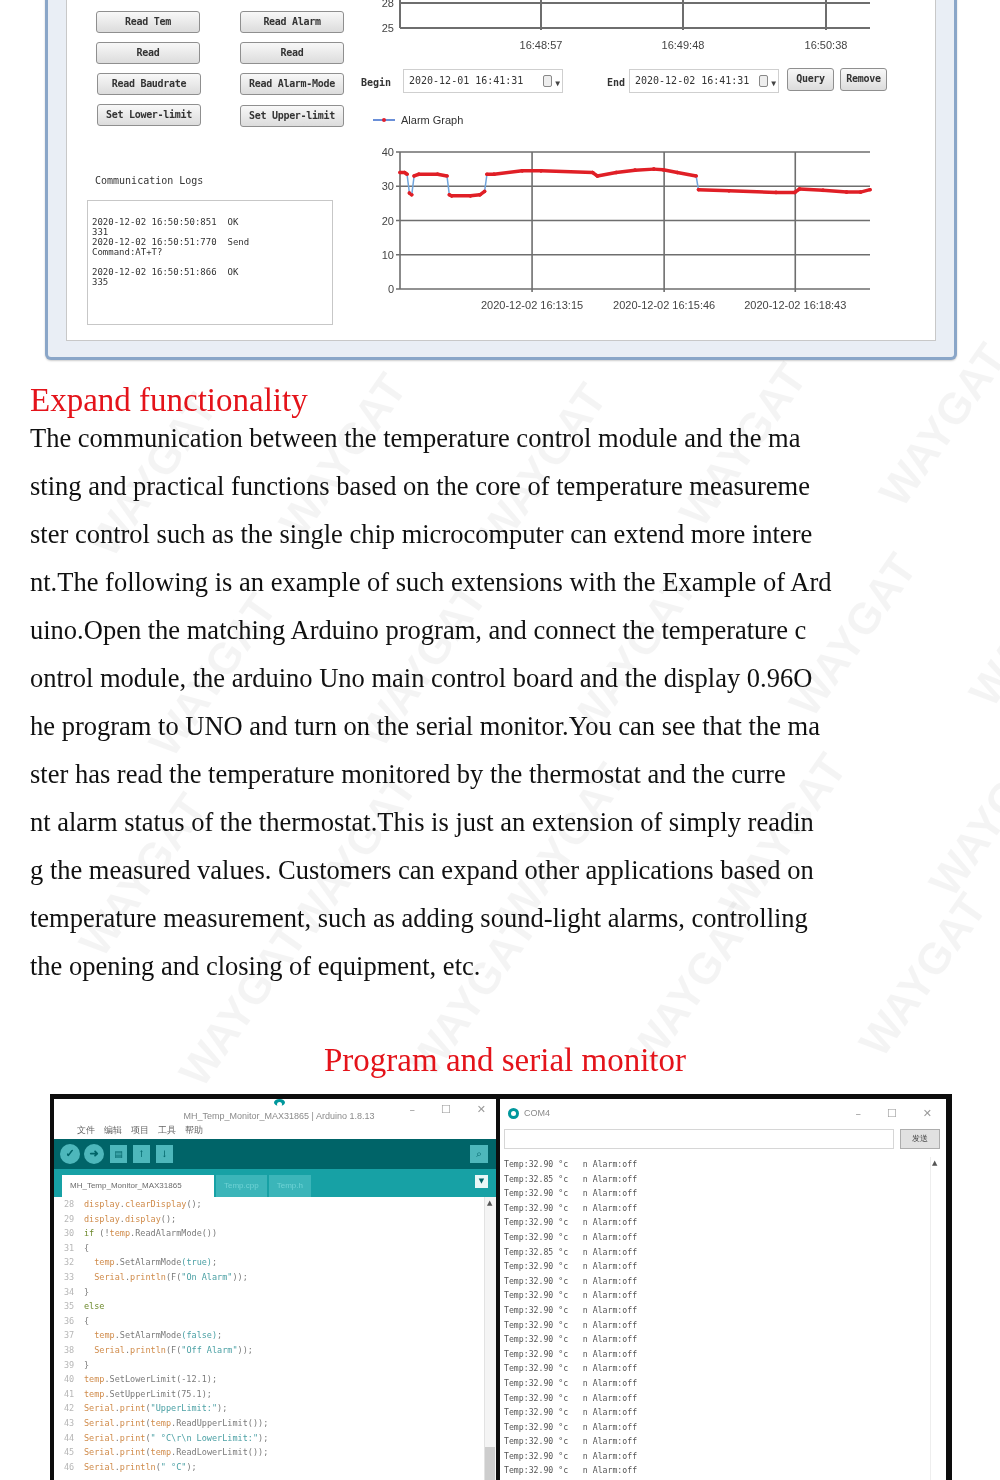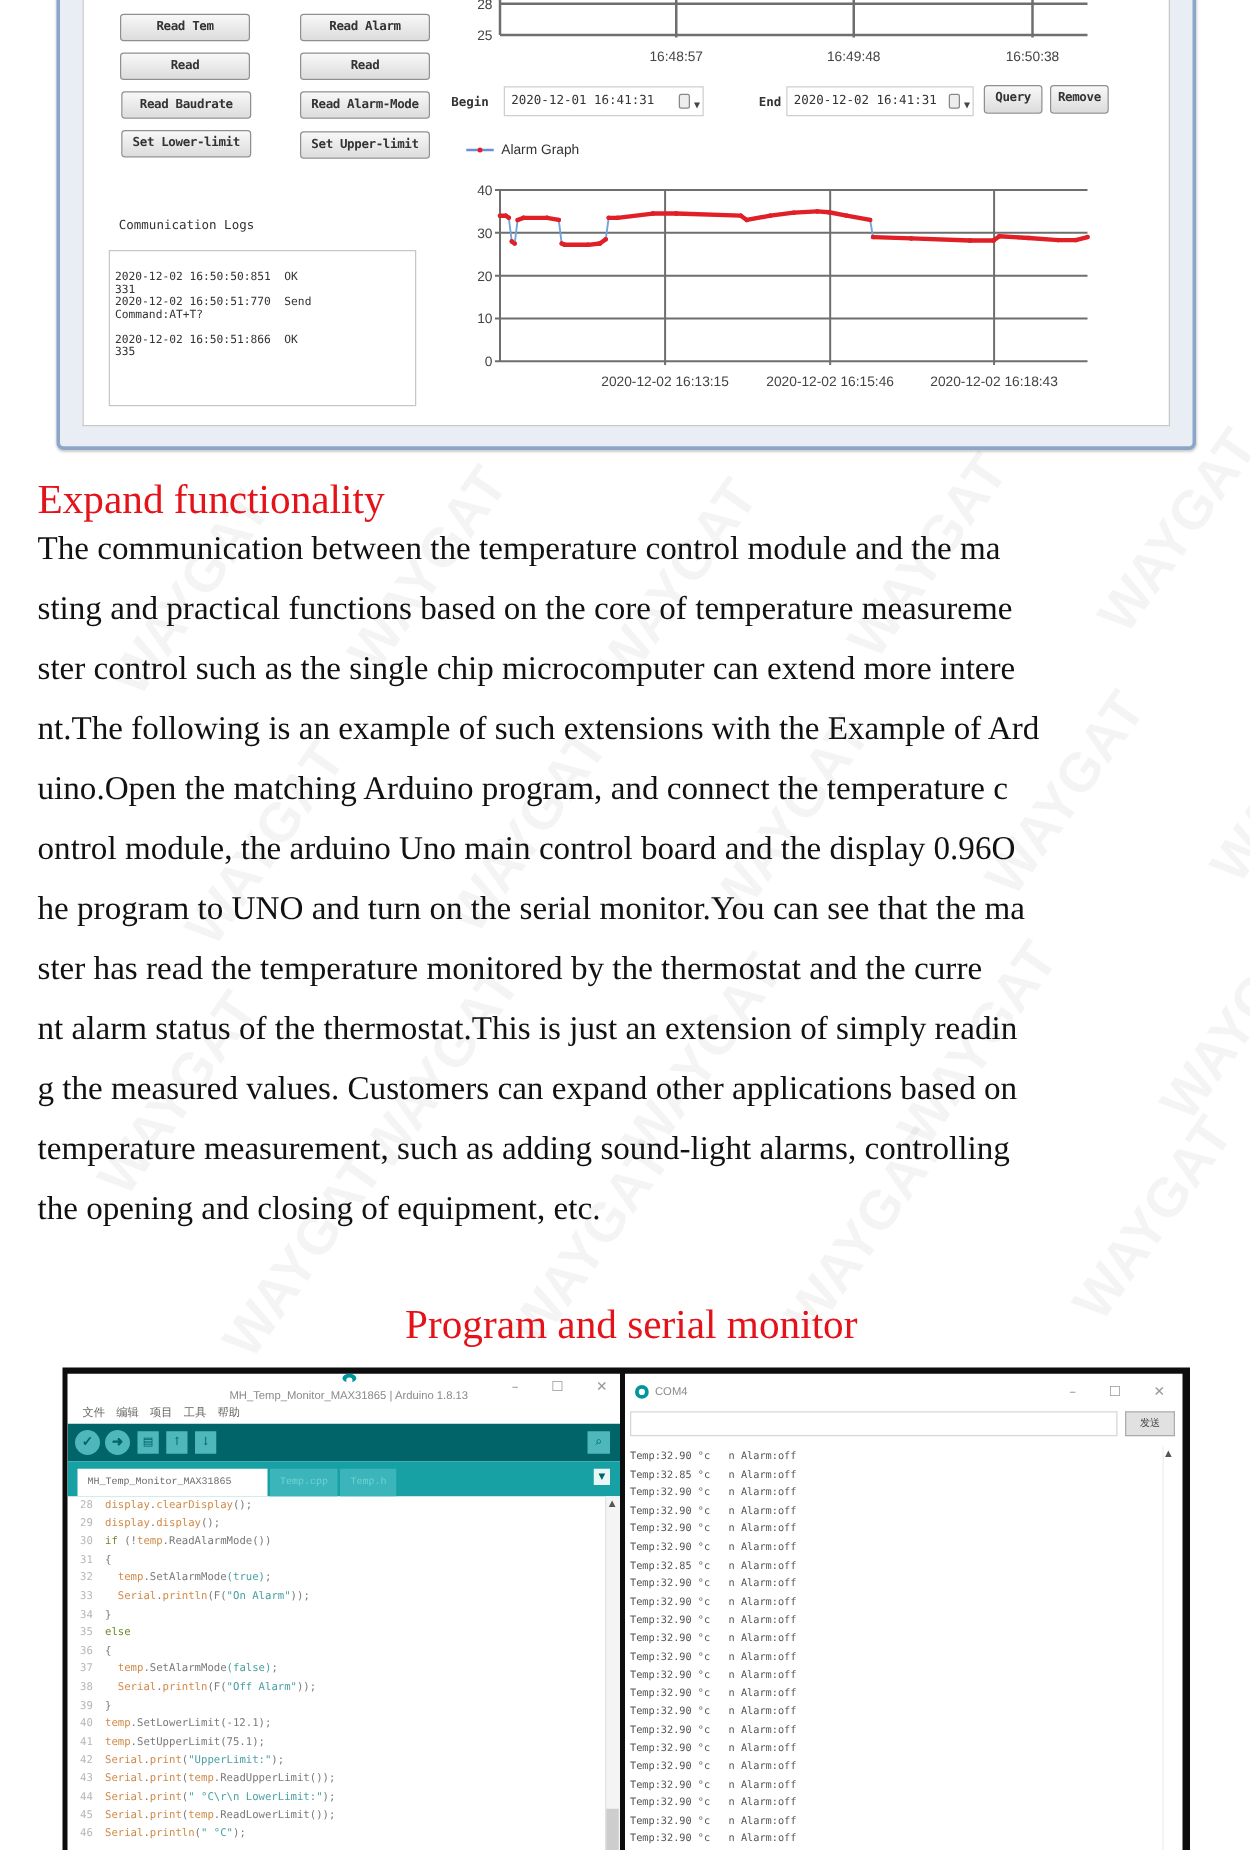--- a/index.html
+++ b/index.html
@@ -55,27 +55,27 @@
   .wm { position: absolute; font-family: "Liberation Sans", sans-serif; font-size: 44px; font-weight: bold; color: rgba(0,0,0,0.045); transform: rotate(-55deg); pointer-events: none; white-space: nowrap; }
 
   
   .bottom-shot { position: absolute; left: 50px; top: 1094px; width: 902px; height: 390px; background: #0d0d0d; }
 
   .ide { position: absolute; left: 4px; top: 5px; width: 442px; height: 385px; background: #fff; overflow: hidden; }
   .ide-title { height: 22px; display: flex; align-items: center; padding-left: 8px; font-family: "Liberation Sans", sans-serif; font-size: 9px; color: #8a8a8a; gap: 5px; flex-direction: column; }
   .ide-logo { width: 11px; height: 11px; border-radius: 50%; background: #00979c; position: relative; }
   .ide-logo::after { content: ""; position: absolute; left: 3px; top: 3px; width: 5px; height: 5px; border-radius: 50%; background: #fff; }
   .win-ctrls { position: absolute; right: 10px; top: 4px; display: flex; gap: 26px; font-family: "DejaVu Sans", sans-serif; font-size: 11px; color: #999; }
-  .ide-menu { height: 18px; display: flex; align-items: center; padding-left: 12px; gap: 9px; font-family: "DejaVu Sans", sans-serif; font-size: 9px; color: #666; }
+  .ide-menu { height: 18px; display: flex; align-items: center; padding-left: 23px; gap: 9px; font-family: "DejaVu Sans", sans-serif; font-size: 9px; color: #666; }
   .ide-toolbar { height: 30px; background: #006468; display: flex; align-items: center; padding-left: 6px; gap: 4px; position: relative; }
   .tb-round { width: 20px; height: 20px; border-radius: 50%; background: #4db7bb; color: #006468; font-size: 11px; text-align: center; line-height: 20px; font-weight: bold; }
   .tb-square { width: 17px; height: 18px; background: #4db7bb; color: #006468; font-size: 9px; text-align: center; line-height: 18px; margin-left: 2px; }
   .tb-serial { position: absolute; right: 8px; top: 6px; width: 18px; height: 18px; background: #4db7bb; color: #006468; font-size: 10px; text-align: center; line-height: 18px; }
   .ide-tabs { height: 28px; background: #17a1a5; display: flex; align-items: flex-end; padding-left: 8px; position: relative; }
-  .ide-tab { height: 22px; padding: 0 8px; font-family: Liberation Mono, monospace; font-size: 8px; line-height: 22px; color: #6fd2d5; background: #3bb5b9; margin-right: 2px; }
+  .ide-tab { height: 22px; padding: 0 8px; font-family: Liberation Sans, sans-serif; font-size: 8px; line-height: 22px; color: #6fd2d5; background: #3bb5b9; margin-right: 2px; }
   .ide-tab.active { background: #fff; color: #6b6b6b; width: 152px; }
   .tab-menu { position: absolute; right: 8px; top: 6px; width: 13px; height: 13px; background: #e9f7f7; color: #006468; font-size: 7px; text-align: center; line-height: 13px; }
   .code { position: absolute; left: 0; top: 98px; width: 430px; height: 290px; font-family: "DejaVu Sans Mono", monospace; font-size: 8.5px; }
   .code-line { height: 14.6px; line-height: 14.6px; white-space: pre; display: flex; }
   .ln { width: 30px; text-align: left; padding-left: 10px; color: #b7b7b7; }
   .tok-o { color: #d08b4a; } .tok-k { color: #6d8a2c; } .tok-t { color: #4aa0a4; } .tok-d { color: #7a7a7a; }
   .ide-scroll { position: absolute; right: 0; top: 98px; width: 12px; height: 290px; background: #f4f4f4; border-left: 1px solid #e2e2e2; }
   .ide-scroll-thumb { position: absolute; right: 1px; top: 250px; width: 10px; height: 40px; background: #cdcdcd; }
   .scroll-up { position: absolute; left: 2px; top: 2px; font-size: 7px; color: #555; }
 

